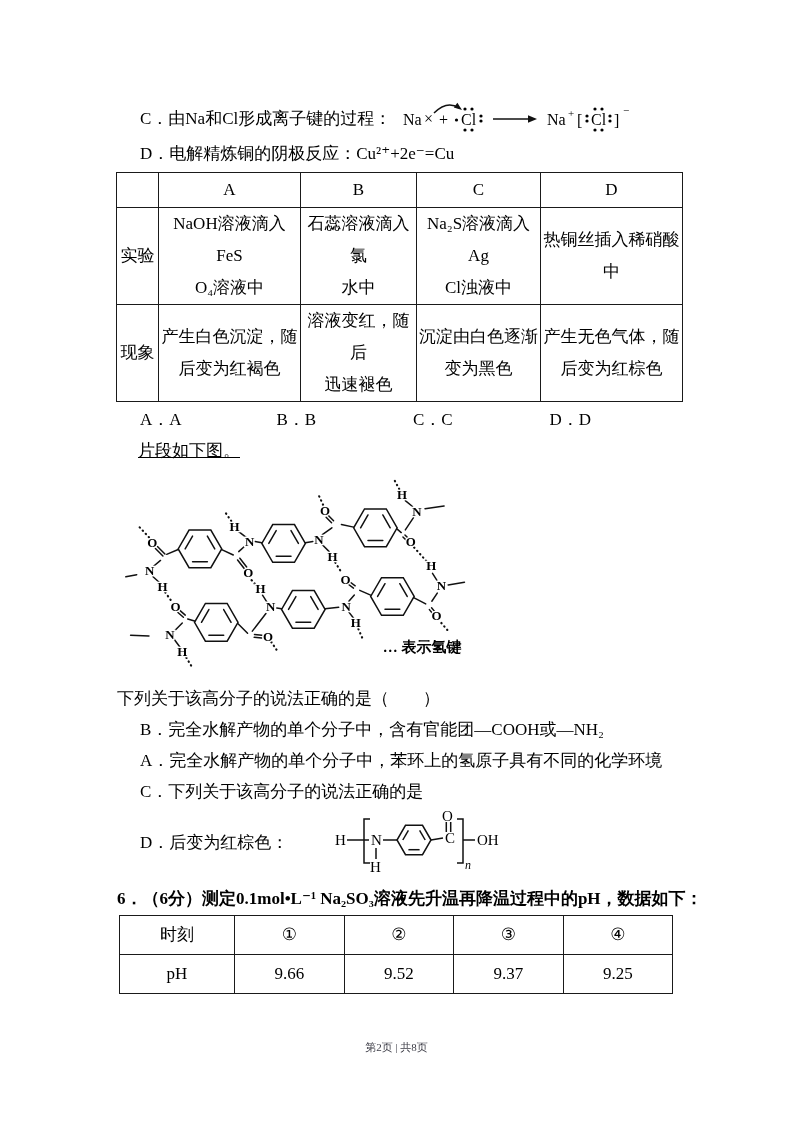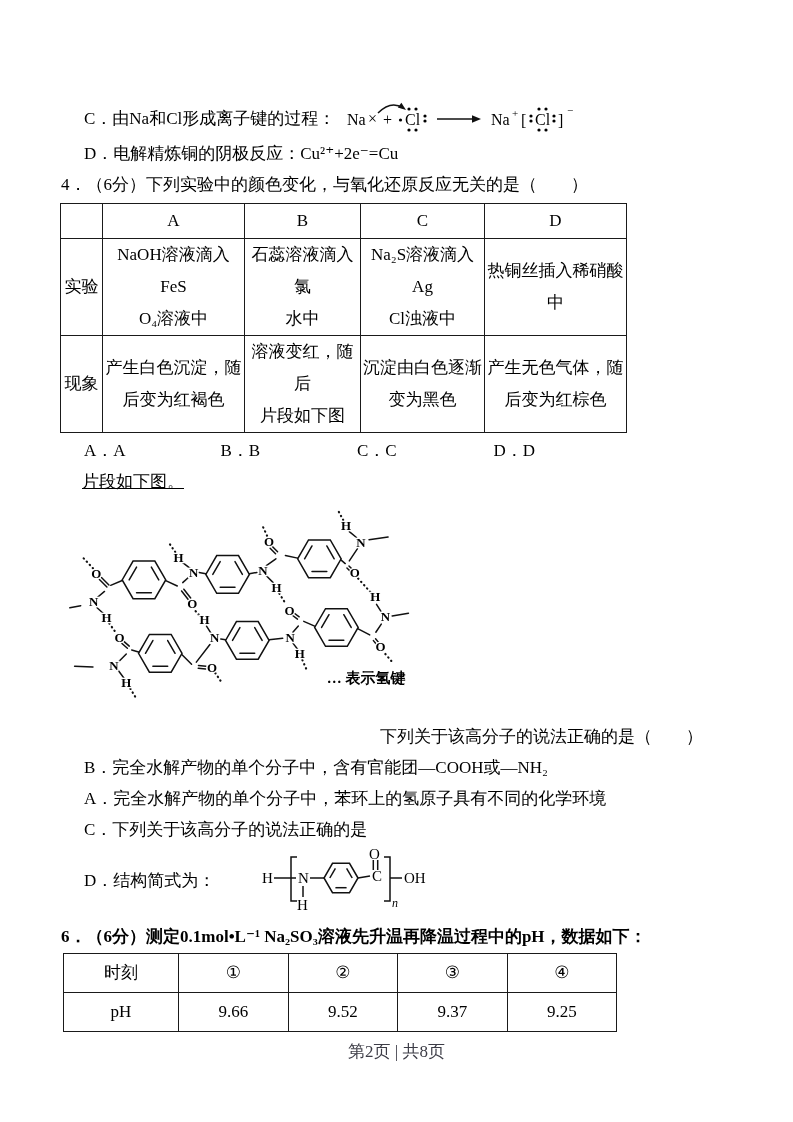--- a/index.html
+++ b/index.html
@@ -6,21 +6,21 @@
   html,body { background:#888; }
   .page {
     position:relative;
     width:793px; height:1122px;
     margin:0 auto;
     background:#ffffff;
     font-family:"Liberation Serif","DejaVu Serif",serif;
     color:#000;
     overflow:hidden;
   }
-  .content { padding:98px 90px 0 44px; }
+  .content { padding:98px 90px 0 100px; }
   .line { font-size:17px; line-height:31px; }
   .iq   { margin-left:17px; }   
   .iw   { margin-left:38px;text-decoration:underline; }   
   .io   { margin-left:40px; }   
   .flex-c { display:flex; align-items:center; }
 
   
   table { border-collapse:collapse; table-layout:fixed; }
   td {
     border:1.4px solid #1a1a1a;
@@ -43,27 +43,27 @@
   
   svg text { font-family:"Liberation Serif","DejaVu Serif",serif; fill:#000; }
   .lewis-svg { margin-left:10px; }
   .lt  { font-size:16px; }
   .lsup{ font-size:11px; }
   .stru-svg  { margin-left:45px; }
   .st  { font-size:15px; }
   .sti { font-size:12px; font-style:italic; }
   .sk  { stroke:#111; stroke-width:1.5; fill:none; }
   .diagram-wrap { margin:4px 0 0 20px; }
-  .q5q { margin-top:12px;text-align:right; }
+  .q5q { margin-top:5px; }
   .dline { height:66px; margin-top:2px; }
   .q6line { margin-top:8px;font-weight:bold; }
 
   .footer {
     position:absolute; top:1040px; left:0; width:100%;
-    text-align:center; font-size:17px; color:#3c3c46;
+    text-align:center; font-size:11px; color:#3c3c46;
   }
 </style>
 </head>
 <body>
 
 <div class="page">
   <div class="content">
 
     <div class="line io flex-c">
       <span>C．由Na和Cl形成离子键的过程：</span>
@@ -95,21 +95,20 @@
           <circle cx="201" cy="32" r="1.6"></circle>
         <circle cx="209" cy="18" r="1.6"></circle>
           <circle cx="209" cy="23" r="1.6"></circle>
         <text class="lt" x="213" y="28">]</text>
         <text class="lsup" x="222" y="16">−</text>
       </svg>
     </div>
 
     <div class="line io">D．电解精炼铜的阴极反应：Cu²⁺+2e⁻=Cu</div>
 
-    <div class="line iq">4．（6分）下列实验中的颜色变化，与氧化还原反应无关的是（　　）</div>
     <table class="t4">
       <colgroup>
           <col style="width:42px">
           <col style="width:142px">
           <col style="width:116px">
           <col style="width:124px">
           <col style="width:142px">
         </colgroup>
       <tbody>
           <tr class="rh">
@@ -128,21 +127,21 @@
         <td>Na₂S溶液滴入Ag
 Cl浊液中</td>
         <td>热铜丝插入稀硝酸
 中</td>
       </tr>
       <tr class="r2">
         <td>现象</td>
         <td>产生白色沉淀，随
 后变为红褐色</td>
         <td>溶液变红，随后
-片段如下图</td>
+迅速褪色</td>
         <td>沉淀由白色逐渐
 变为黑色</td>
         <td>产生无色气体，随
 后变为红棕色</td>
       </tr>
     </tbody>
       </table>
     <div class="optrow">
       <span>A．A</span><span>B．B</span><span>C．C</span><span>D．D</span>
     </div>
@@ -263,21 +262,21 @@
           </g>
         <text x="386" y="267" style="font-size:22px;font-weight:bold;">… 表示氢键</text>
       </svg>
     </div>
 
     <div class="line iq q5q">下列关于该高分子的说法正确的是（　　）</div>
     <div class="line io">B．完全水解产物的单个分子中，含有官能团—COOH或—NH₂</div>
     <div class="line io">A．完全水解产物的单个分子中，苯环上的氢原子具有不同的化学环境</div>
     <div class="line io">C．下列关于该高分子的说法正确的是</div>
     <div class="line io flex-c dline">
-      <span>D．结构简式为：</span>
+      <span>D．后变为红棕色：</span>
       <svg class="stru-svg" width="185" height="66" viewBox="0 0 185 66">
         <text class="st" x="2" y="36">H</text>
         <line class="sk" x1="14" y1="31" x2="36" y2="31"></line>
         <path class="sk" d="M37,10 L31,10 L31,54 L37,54"></path>
         <text class="st" x="38" y="36">N</text>
         <line class="sk" x1="43" y1="39" x2="43" y2="50"></line>
         <text class="st" x="37" y="63">H</text>
         <line class="sk" x1="50" y1="31" x2="64" y2="31"></line>
         <polygon class="sk" points="98,31 89.5,16.3 72.5,16.3 64,31 72.5,45.7 89.5,45.7"></polygon>
         <line class="sk" x1="92.2" y1="31" x2="86.6" y2="21.3" stroke-width="1.3"></line>

